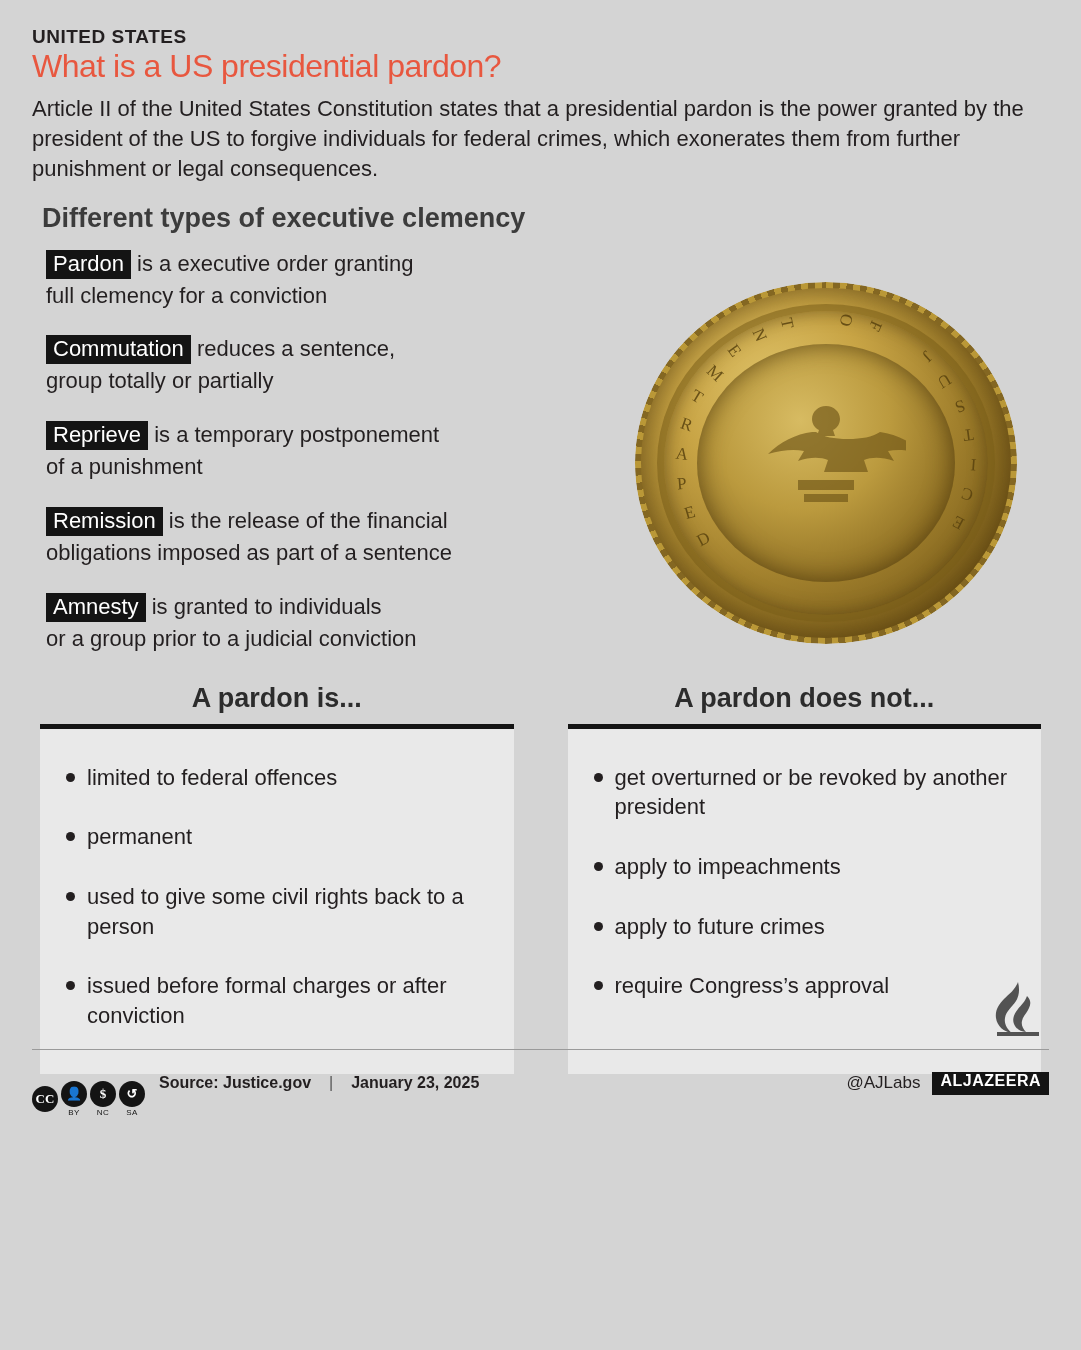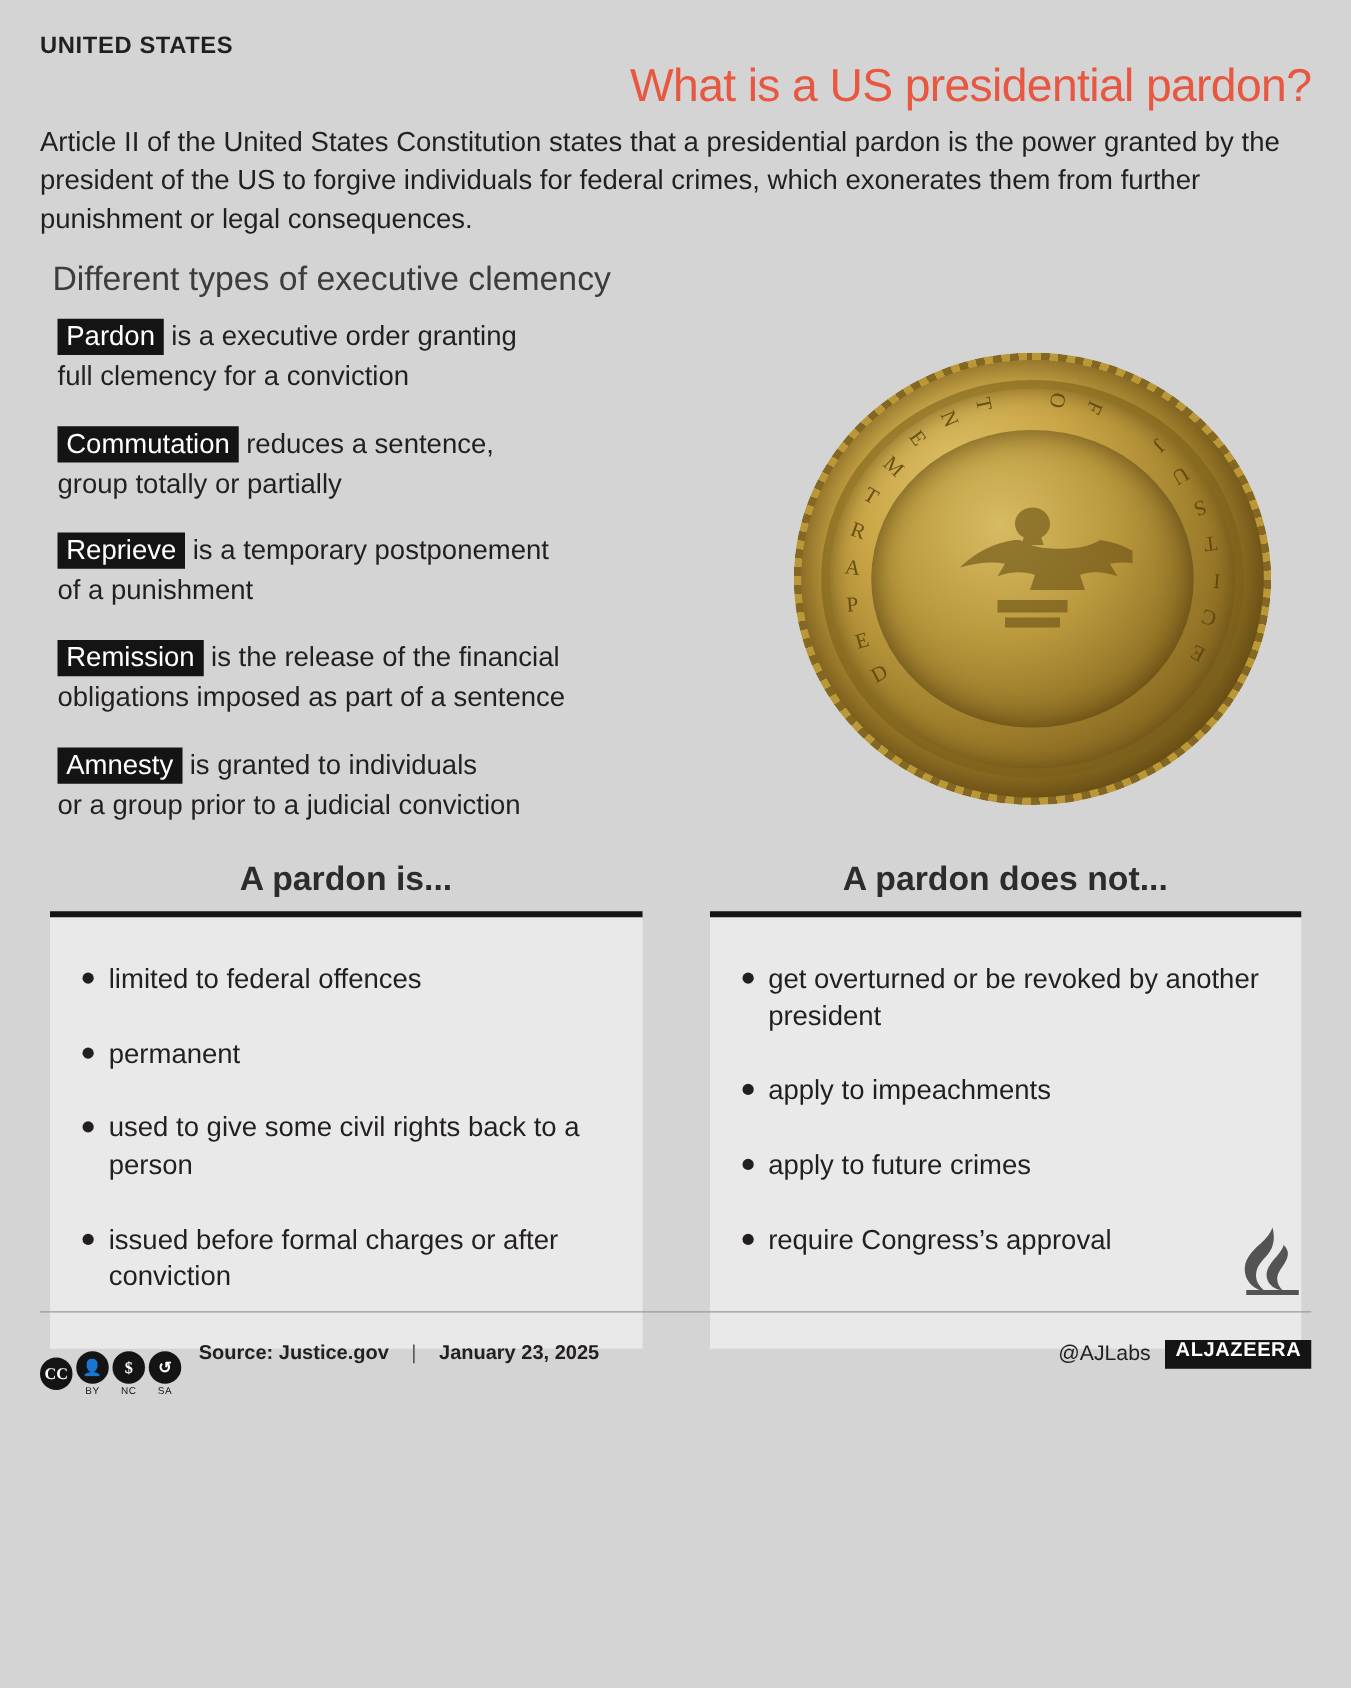--- a/index.html
+++ b/index.html
@@ -23,38 +23,37 @@
     padding: 26px 32px 0 32px;
   }
   .kicker {
     font-size: 19px;
     font-weight: bold;
     letter-spacing: 0.5px;
     color: #231f20;
     margin: 0 0 2px 0;
   }
   .headline {
-    font-size: 37px;
+    font-size: 32px;
     font-weight: normal;
     color: #e8573f;
     margin: 0 0 10px 0;
     letter-spacing: -0.5px;
     line-height: 1.05;
-    text-align: right;
   }
   .standfirst {
     font-size: 22px;
     line-height: 1.38;
     color: #231f20;
     margin: 0 0 18px 0;
     max-width: 995px;
   }
   .section-title {
     font-size: 27px;
-    font-weight: normal;
+    font-weight: bold;
     color: #3c3c3c;
     margin: 0 0 14px 10px;
   }
   .clemency-list {
     width: 600px;
     margin-left: 14px;
   }
   .clemency-item {
     margin-bottom: 22px;
     font-size: 22px;

